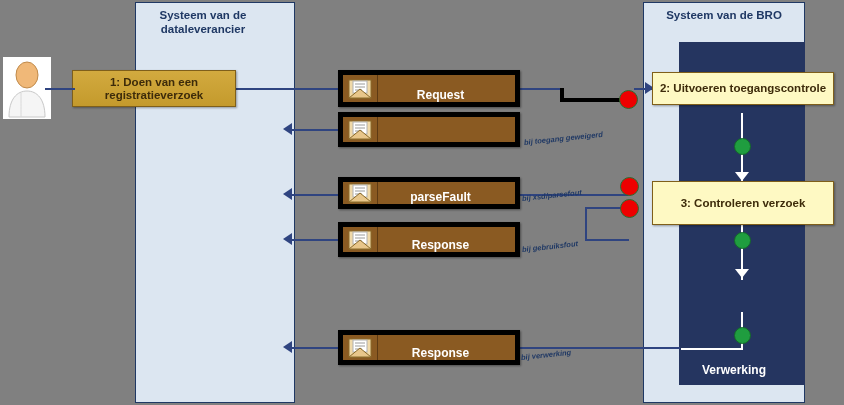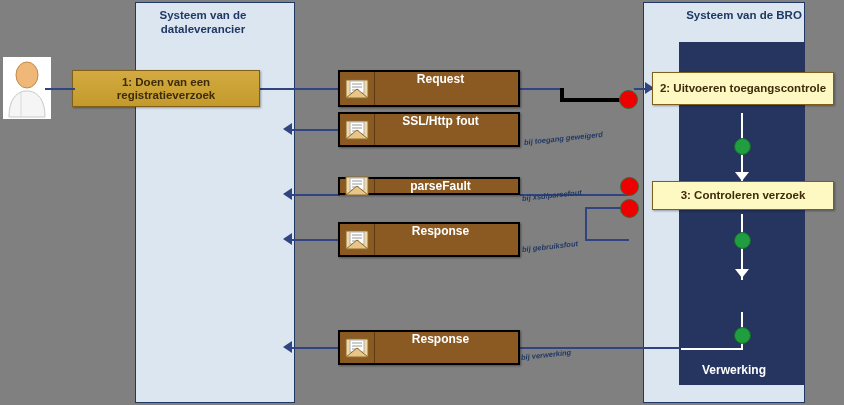--- a/index.html
+++ b/index.html
@@ -62,23 +62,23 @@
     box-shadow:1px 1px 2px rgba(0,0,0,.35);
   }
   .task.gold{background:#c9a227;background:linear-gradient(#d2aa3f,#c49a2c);}
   .task.tan{background:#fef9c3;}
 
   
   .msg{
     position:absolute;
     box-sizing:border-box;
     background:#8a5a22;
-    border:2px solid #000000;
+    border:5px solid #000000;
     display:flex;
-    align-items:flex-start;
+    align-items:flex-end;
     box-shadow:1px 1px 2px rgba(0,0,0,.4);
   }
   .msg-icon{
     width:34px;height:100%;
     flex:0 0 34px;
     display:flex;align-items:center;justify-content:center;
     border-right:1px solid #5d3a13;
   }
   .msg-label{
     flex:1;
@@ -150,21 +150,21 @@
 <body>
 
 <div id="canvas">
 
   <div class="lane" style="left:135px;top:2px;width:160px;height:401px;"></div>
   <div class="lane-title" style="left:137px;top:8px;width:132px;">
     <span>Systeem van de dataleverancier</span>
   </div>
 
   <div class="lane" style="left:643px;top:2px;width:162px;height:401px;"></div>
-  <div class="lane-title" style="left:645px;top:8px;width:158px;margin-left:20px;">
+  <div class="lane-title" style="left:645px;top:8px;width:158px;">
     <span>Systeem van de BRO</span>
   </div>
 
   <div class="band" style="left:679px;top:42px;width:126px;height:343px;"></div>
   <div class="band-label" style="left:679px;top:363px;width:110px;">
     <span>Verwerking</span>
   </div>
 
   <div class="line line-h" style="left:232px;top:88px;width:108px;"></div>
 
@@ -193,29 +193,29 @@
 
   <div class="line line-v line-white" style="left:741px;top:113px;height:70px;"></div>
   <div class="arrow-down-white" style="left:735px;top:172px;"></div>
 
   <div class="line line-v line-white" style="left:741px;top:214px;height:66px;"></div>
   <div class="arrow-down-white" style="left:735px;top:269px;"></div>
 
   <div class="line line-v line-white" style="left:741px;top:312px;height:38px;"></div>
   <div class="line line-h line-white" style="left:681px;top:348px;width:62px;"></div>
 
-  <div class="task gold" style="left:72px;top:70px;width:188px;height:37px;">
+  <div class="task gold" style="left:72px;top:70px;width:164px;height:37px;">
     <span>1: Doen van een registratieverzoek</span>
   </div>
 
   <div class="task tan" style="left:652px;top:72px;width:182px;height:33px;">
     <span>2: Uitvoeren toegangscontrole</span>
   </div>
 
-  <div class="task tan" style="left:652px;top:181px;width:182px;height:29px;">
+  <div class="task tan" style="left:652px;top:181px;width:182px;height:44px;">
     <span>3:  Controleren verzoek</span>
   </div>
 
 
   <div class="msg" style="left:338px;top:70px;width:182px;height:37px;">
     <span class="msg-icon">
       <svg width="24" height="20" viewBox="0 0 24 20">
         <rect x="1" y="1" width="22" height="18" fill="#f0d9a8" stroke="#8a6a2a"></rect>
         <rect x="5" y="2" width="14" height="12" fill="#ffffff" stroke="#b0b0b0"></rect>
         <line x1="7" y1="5" x2="17" y2="5" stroke="#9a9a9a"></line>
@@ -231,24 +231,23 @@
     <span class="msg-icon">
       <svg width="24" height="20" viewBox="0 0 24 20">
         <rect x="1" y="1" width="22" height="18" fill="#f0d9a8" stroke="#8a6a2a"></rect>
         <rect x="5" y="2" width="14" height="12" fill="#ffffff" stroke="#b0b0b0"></rect>
         <line x1="7" y1="5" x2="17" y2="5" stroke="#9a9a9a"></line>
         <line x1="7" y1="8" x2="17" y2="8" stroke="#9a9a9a"></line>
         <line x1="7" y1="11" x2="14" y2="11" stroke="#9a9a9a"></line>
         <path d="M1 19 L12 10 L23 19 Z" fill="#e8c68a" stroke="#8a6a2a"></path>
       </svg>
     </span>
-    <span class="msg-label">SSL/Http fout</span>
-  </div>
-
-  <div class="msg" style="left:338px;top:177px;width:182px;height:18px;">
+  </div>
+
+  <div class="msg" style="left:338px;top:177px;width:182px;height:32px;">
     <span class="msg-icon">
       <svg width="24" height="20" viewBox="0 0 24 20">
         <rect x="1" y="1" width="22" height="18" fill="#f0d9a8" stroke="#8a6a2a"></rect>
         <rect x="5" y="2" width="14" height="12" fill="#ffffff" stroke="#b0b0b0"></rect>
         <line x1="7" y1="5" x2="17" y2="5" stroke="#9a9a9a"></line>
         <line x1="7" y1="8" x2="17" y2="8" stroke="#9a9a9a"></line>
         <line x1="7" y1="11" x2="14" y2="11" stroke="#9a9a9a"></line>
         <path d="M1 19 L12 10 L23 19 Z" fill="#e8c68a" stroke="#8a6a2a"></path>
       </svg>
     </span>

